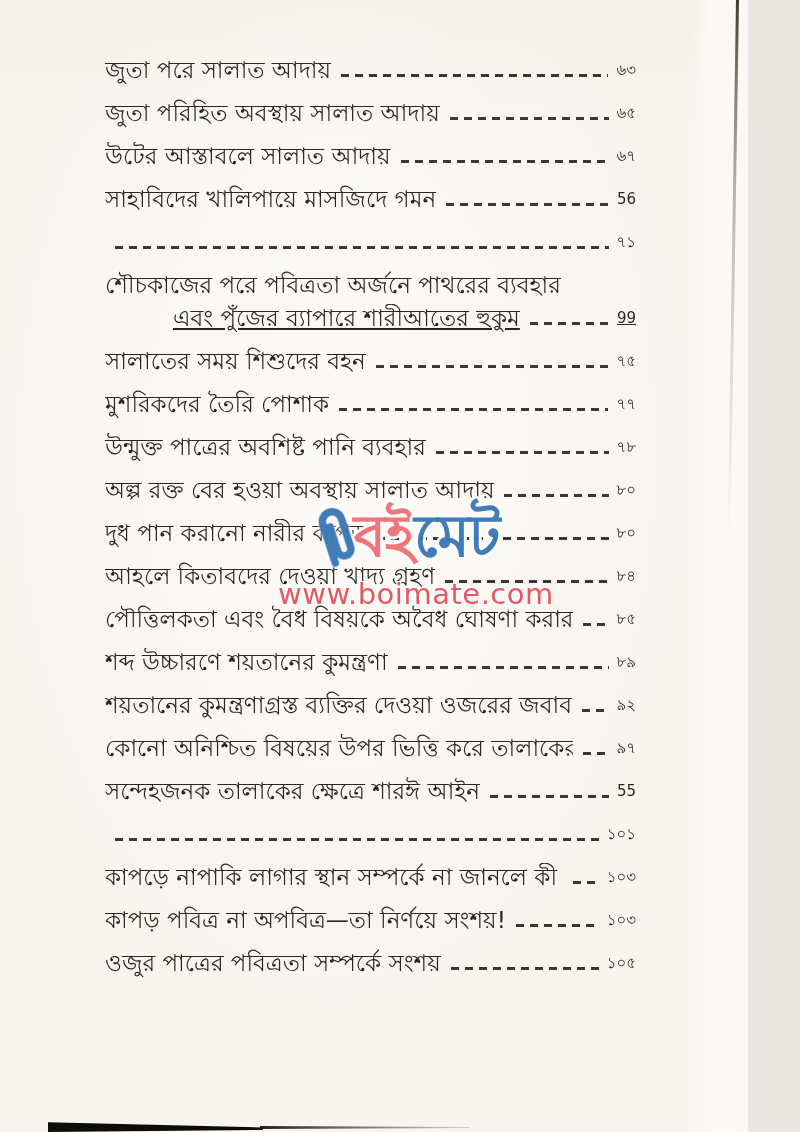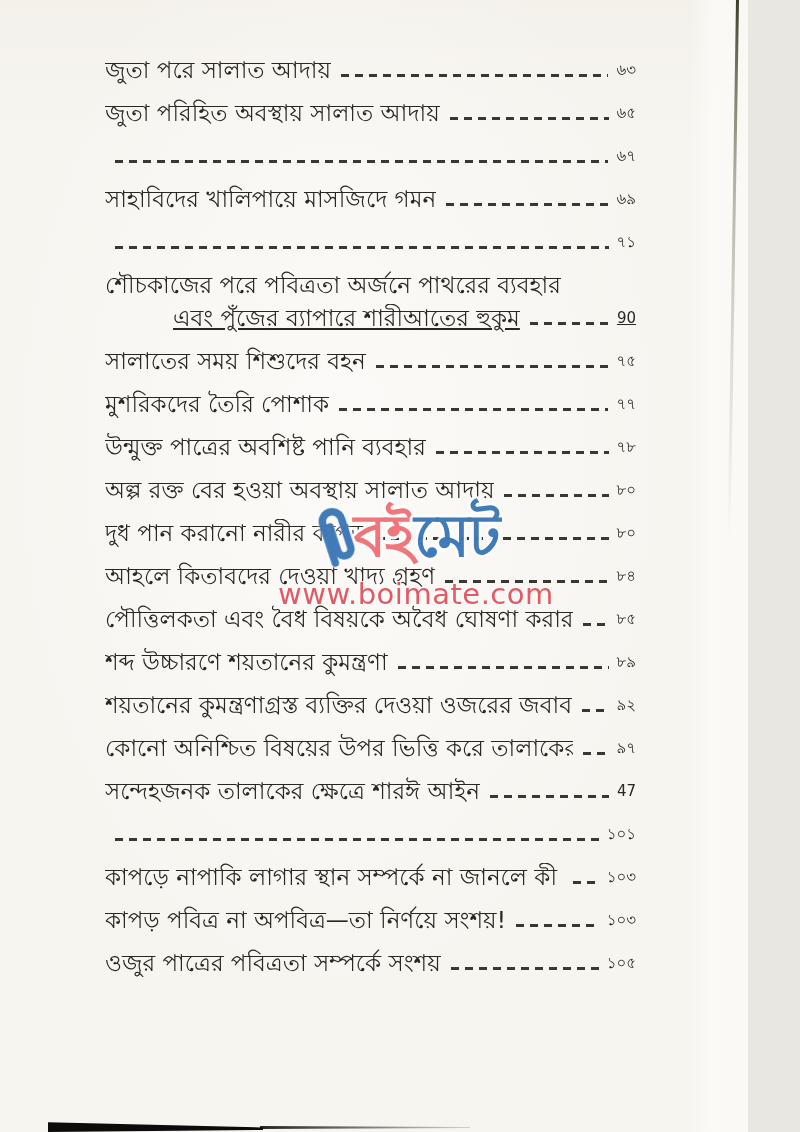--- a/index.html
+++ b/index.html
@@ -145,40 +145,41 @@
     <span class="title">জুতা পরে সালাত আদায়</span>
     <span class="leader"></span>
     <span class="pagenum">৬৩</span>
   </div>
       <div class="row">
     <span class="title">জুতা পরিহিত অবস্থায় সালাত আদায়</span>
     <span class="leader"></span>
     <span class="pagenum">৬৫</span>
   </div>
       <div class="row">
+    <span class="title">উটের আস্তাবলে সালাত আদায়</span>
     <span class="leader"></span>
     <span class="pagenum">৬৭</span>
   </div>
       <div class="row">
     <span class="title">সাহাবিদের খালিপায়ে মাসজিদে গমন</span>
     <span class="leader"></span>
-    <span class="pagenum">৬৯</span>
+    <span class="pagenum">56</span>
   </div>
       <div class="row">
     <span class="leader"></span>
     <span class="pagenum">৭১</span>
   </div>
       <div class="row tight">
     <span class="title">শৌচকাজের পরে পবিত্রতা অর্জনে পাথরের ব্যবহার</span>
 
   </div>
       <div class="row indent">
     <span class="title">এবং পুঁজের ব্যাপারে শারীআতের হুকুম</span>
     <span class="leader"></span>
-    <span class="pagenum">90</span>
+    <span class="pagenum">99</span>
   </div>
       <div class="row">
     <span class="title">সালাতের সময় শিশুদের বহন</span>
     <span class="leader"></span>
     <span class="pagenum">৭৫</span>
   </div>
       <div class="row">
     <span class="title">মুশরিকদের তৈরি পোশাক</span>
     <span class="leader"></span>
     <span class="pagenum">৭৭</span>
@@ -219,21 +220,21 @@
     <span class="pagenum">৯২</span>
   </div>
       <div class="row">
     <span class="title">কোনো অনিশ্চিত বিষয়ের উপর ভিত্তি করে তালাকের কসম খাওয়া</span>
     <span class="leader"></span>
     <span class="pagenum">৯৭</span>
   </div>
       <div class="row">
     <span class="title">সন্দেহজনক তালাকের ক্ষেত্রে শারঈ আইন</span>
     <span class="leader"></span>
-    <span class="pagenum">47</span>
+    <span class="pagenum">55</span>
   </div>
       <div class="row">
     <span class="leader"></span>
     <span class="pagenum">১০১</span>
   </div>
       <div class="row">
     <span class="title">কাপড়ে নাপাকি লাগার স্থান সম্পর্কে না জানলে কী করণীয়?</span>
     <span class="leader"></span>
     <span class="pagenum">১০৩</span>
   </div>

